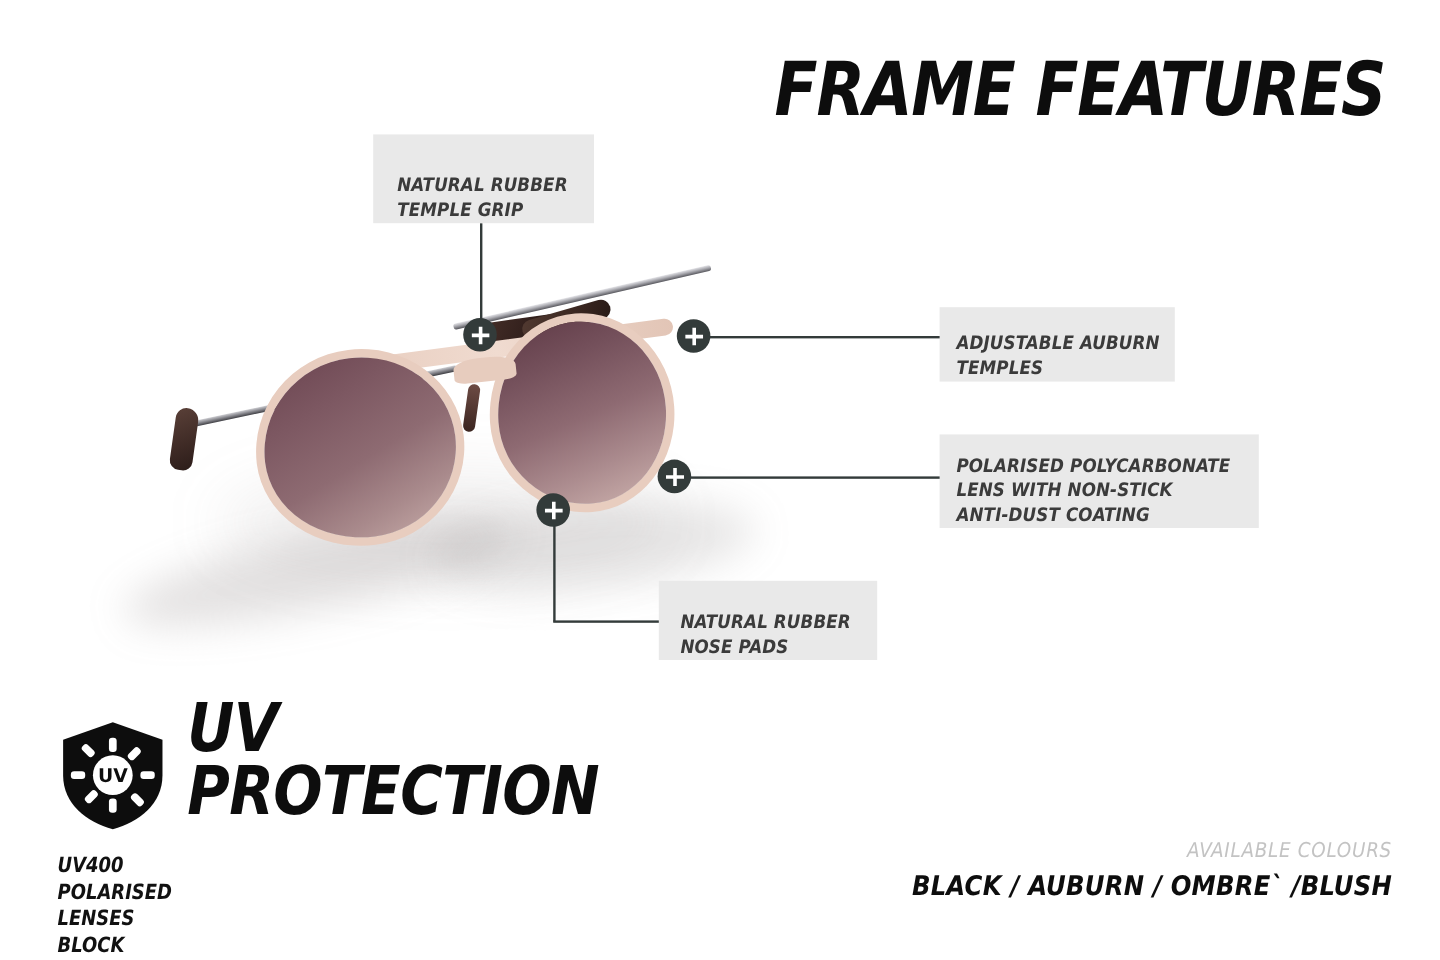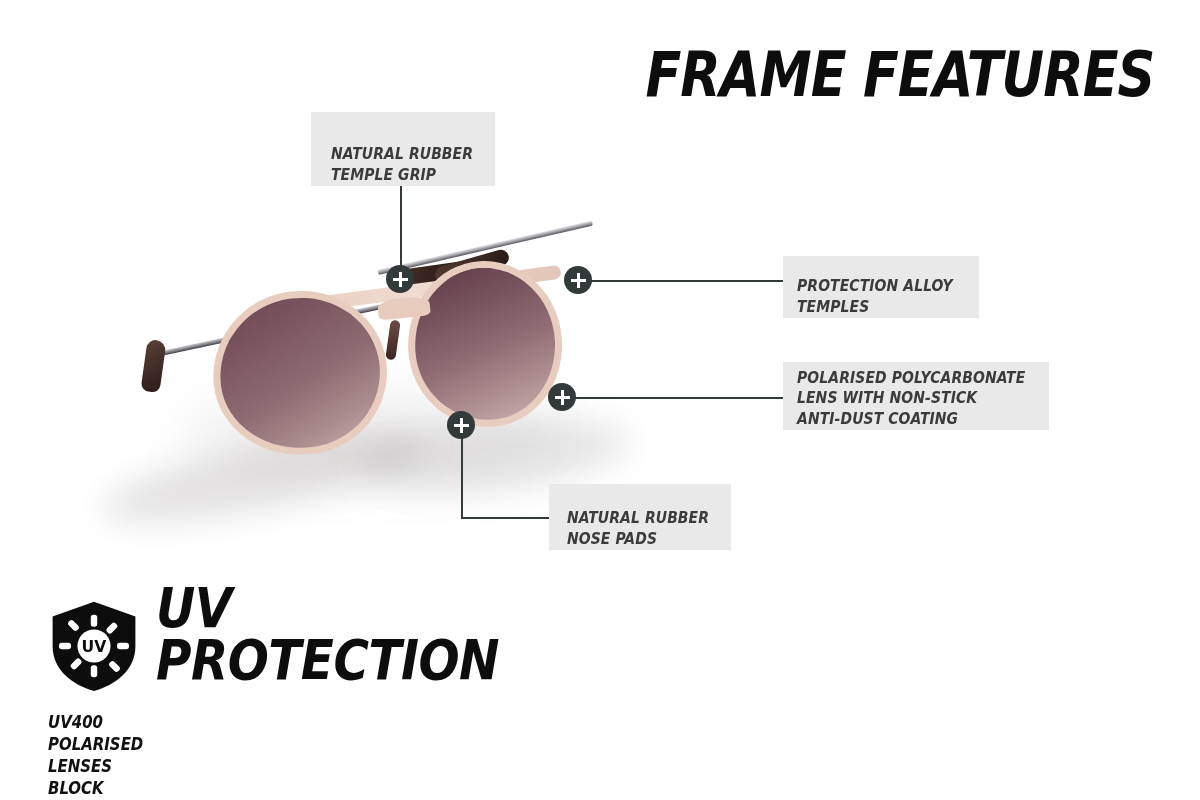--- a/index.html
+++ b/index.html
@@ -42,21 +42,21 @@
     font-weight:bold;
     font-style:italic;
     font-size:15.5px;
     line-height:1.34;
     color:#3b3b3b;
     letter-spacing:0.1px;
     white-space:pre-line;
   }
   #callout-temple-grip{ left:311px; top:112px; width:184px; height:74px; padding:0 0 0 20px;}
   #callout-alloy-temples{ left:783px; top:256px; width:196px; height:62px; padding:0 0 0 14px;}
-  #callout-lens{ left:783px; top:362px; width:266px; height:68px; padding:0 0 0 14px;}
+  #callout-lens{ left:783px; top:362px; width:266px; height:78px; padding:0 0 0 14px;}
   #callout-nose-pads{ left:549px; top:484px; width:182px; height:66px; padding:0 0 0 18px;}
 
   
   .lead{position:absolute;background:#333b3a;}
   .lead-v{width:2px;}
   .lead-h{height:2px;}
 
   #lead-temple-grip{ left:400px; top:186px; height:82px; }
   #lead-alloy-temples{ left:590px; top:280px; width:194px; }
   #lead-lens{ left:574px; top:397px; width:210px; }
@@ -238,21 +238,21 @@
         <path d="M6 0h3v6h6v3H9v6H6V9H0V6h6z" fill="#ffffff"></path>
       </svg>
   </div>
 
   <div class="callout" id="callout-temple-grip">
     <div class="ctext">NATURAL RUBBER
 TEMPLE GRIP</div>
   </div>
 
   <div class="callout" id="callout-alloy-temples">
-    <div class="ctext">PROTECTION ALLOY
+    <div class="ctext">ADJUSTABLE AUBURN
 TEMPLES</div>
   </div>
 
   <div class="callout" id="callout-lens">
     <div class="ctext">POLARISED POLYCARBONATE
 LENS WITH NON-STICK
 ANTI-DUST COATING</div>
   </div>
 
   <div class="callout" id="callout-nose-pads">
@@ -275,14 +275,18 @@
         <rect x="75" y="46.5" width="13" height="7" rx="3" transform="rotate(45 50 50)"></rect>
       </g>
       <text x="50" y="56" text-anchor="middle" fill="#0d0d0d" font-family="DejaVu Sans, sans-serif" font-size="17" font-weight="bold">UV</text>
     </svg>
     <div id="uv-heading">UV
 PROTECTION</div>
     <div id="uv-sub">UV400 POLARISED LENSES BLOCK 99.9% OF HARMFUL RAYS.
 NO NOSE SLIP, FLEXIBLE FRAMES AND HAT-FRIENDLY COMFORT.</div>
   </div>
 
+  <div id="colours-block">
+    <div id="colours-label">AVAILABLE COLOURS</div>
+    <div id="colours-value">BLACK / AUBURN / OMBRE` /BLUSH</div>
+  </div>
 
 </div>
 
 </body></html>

